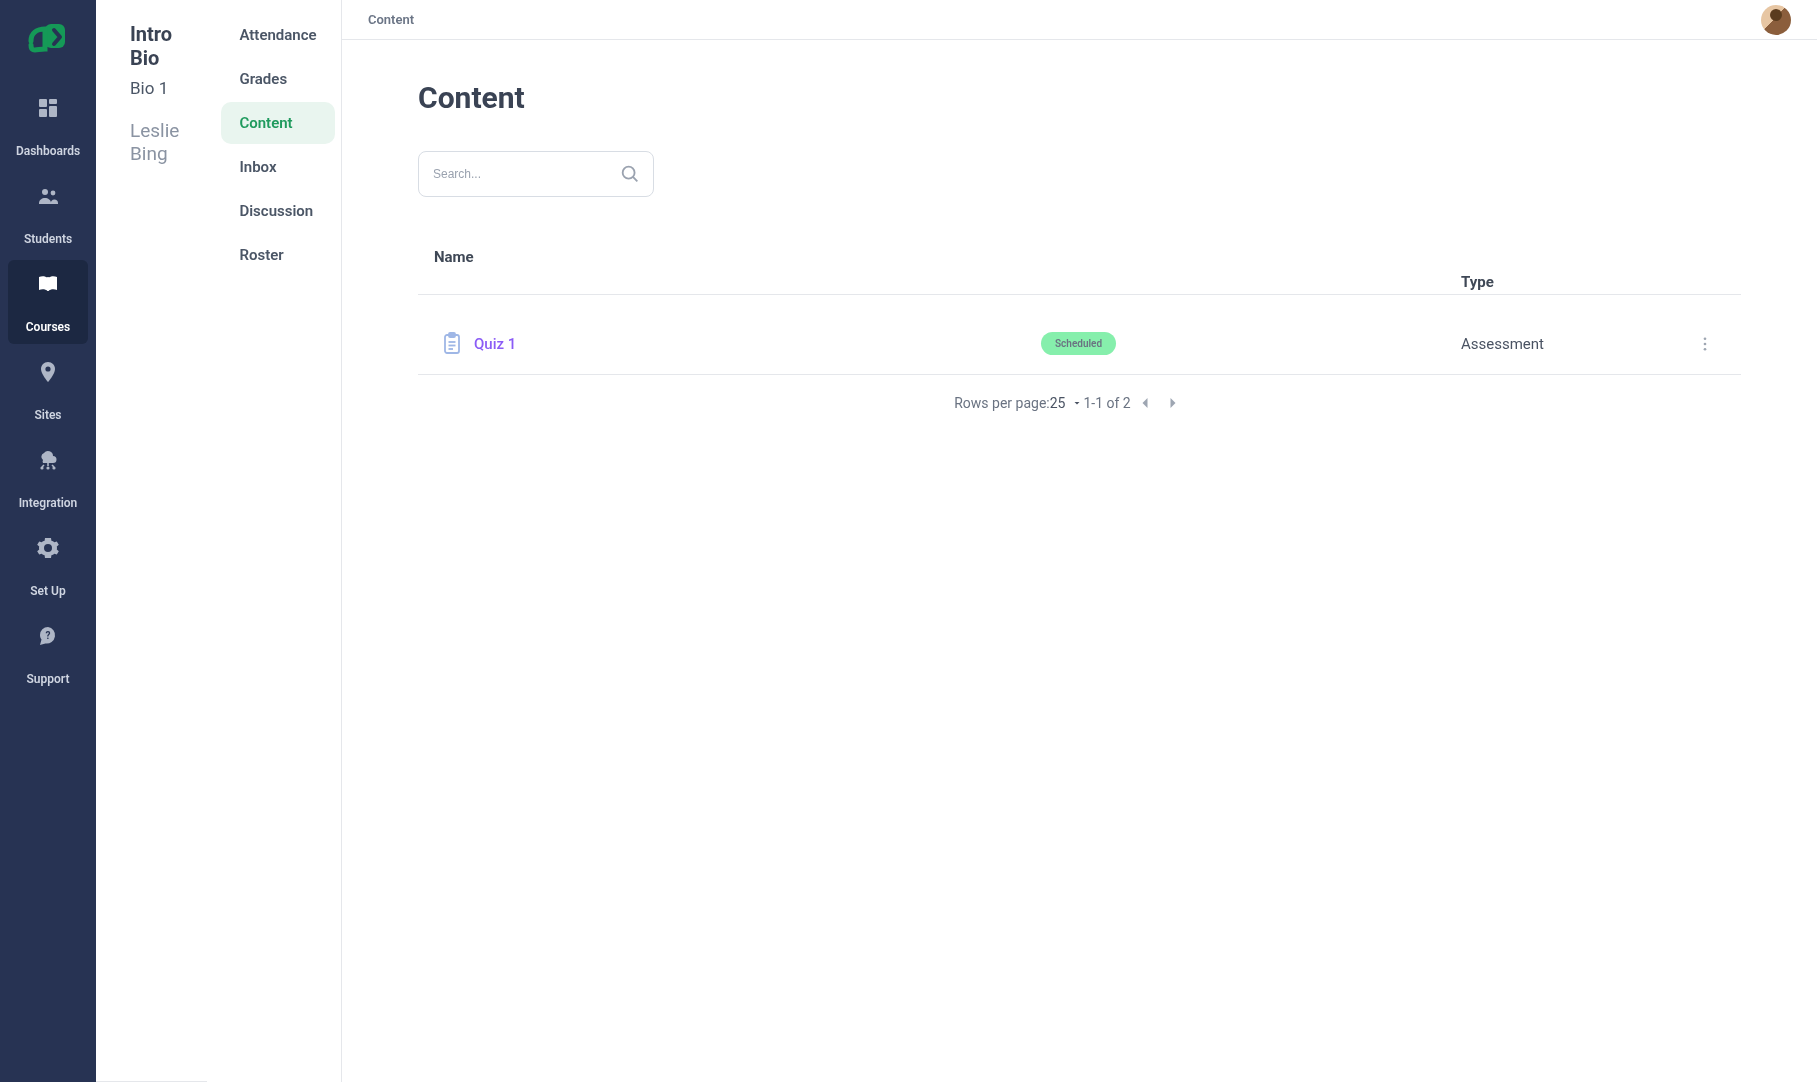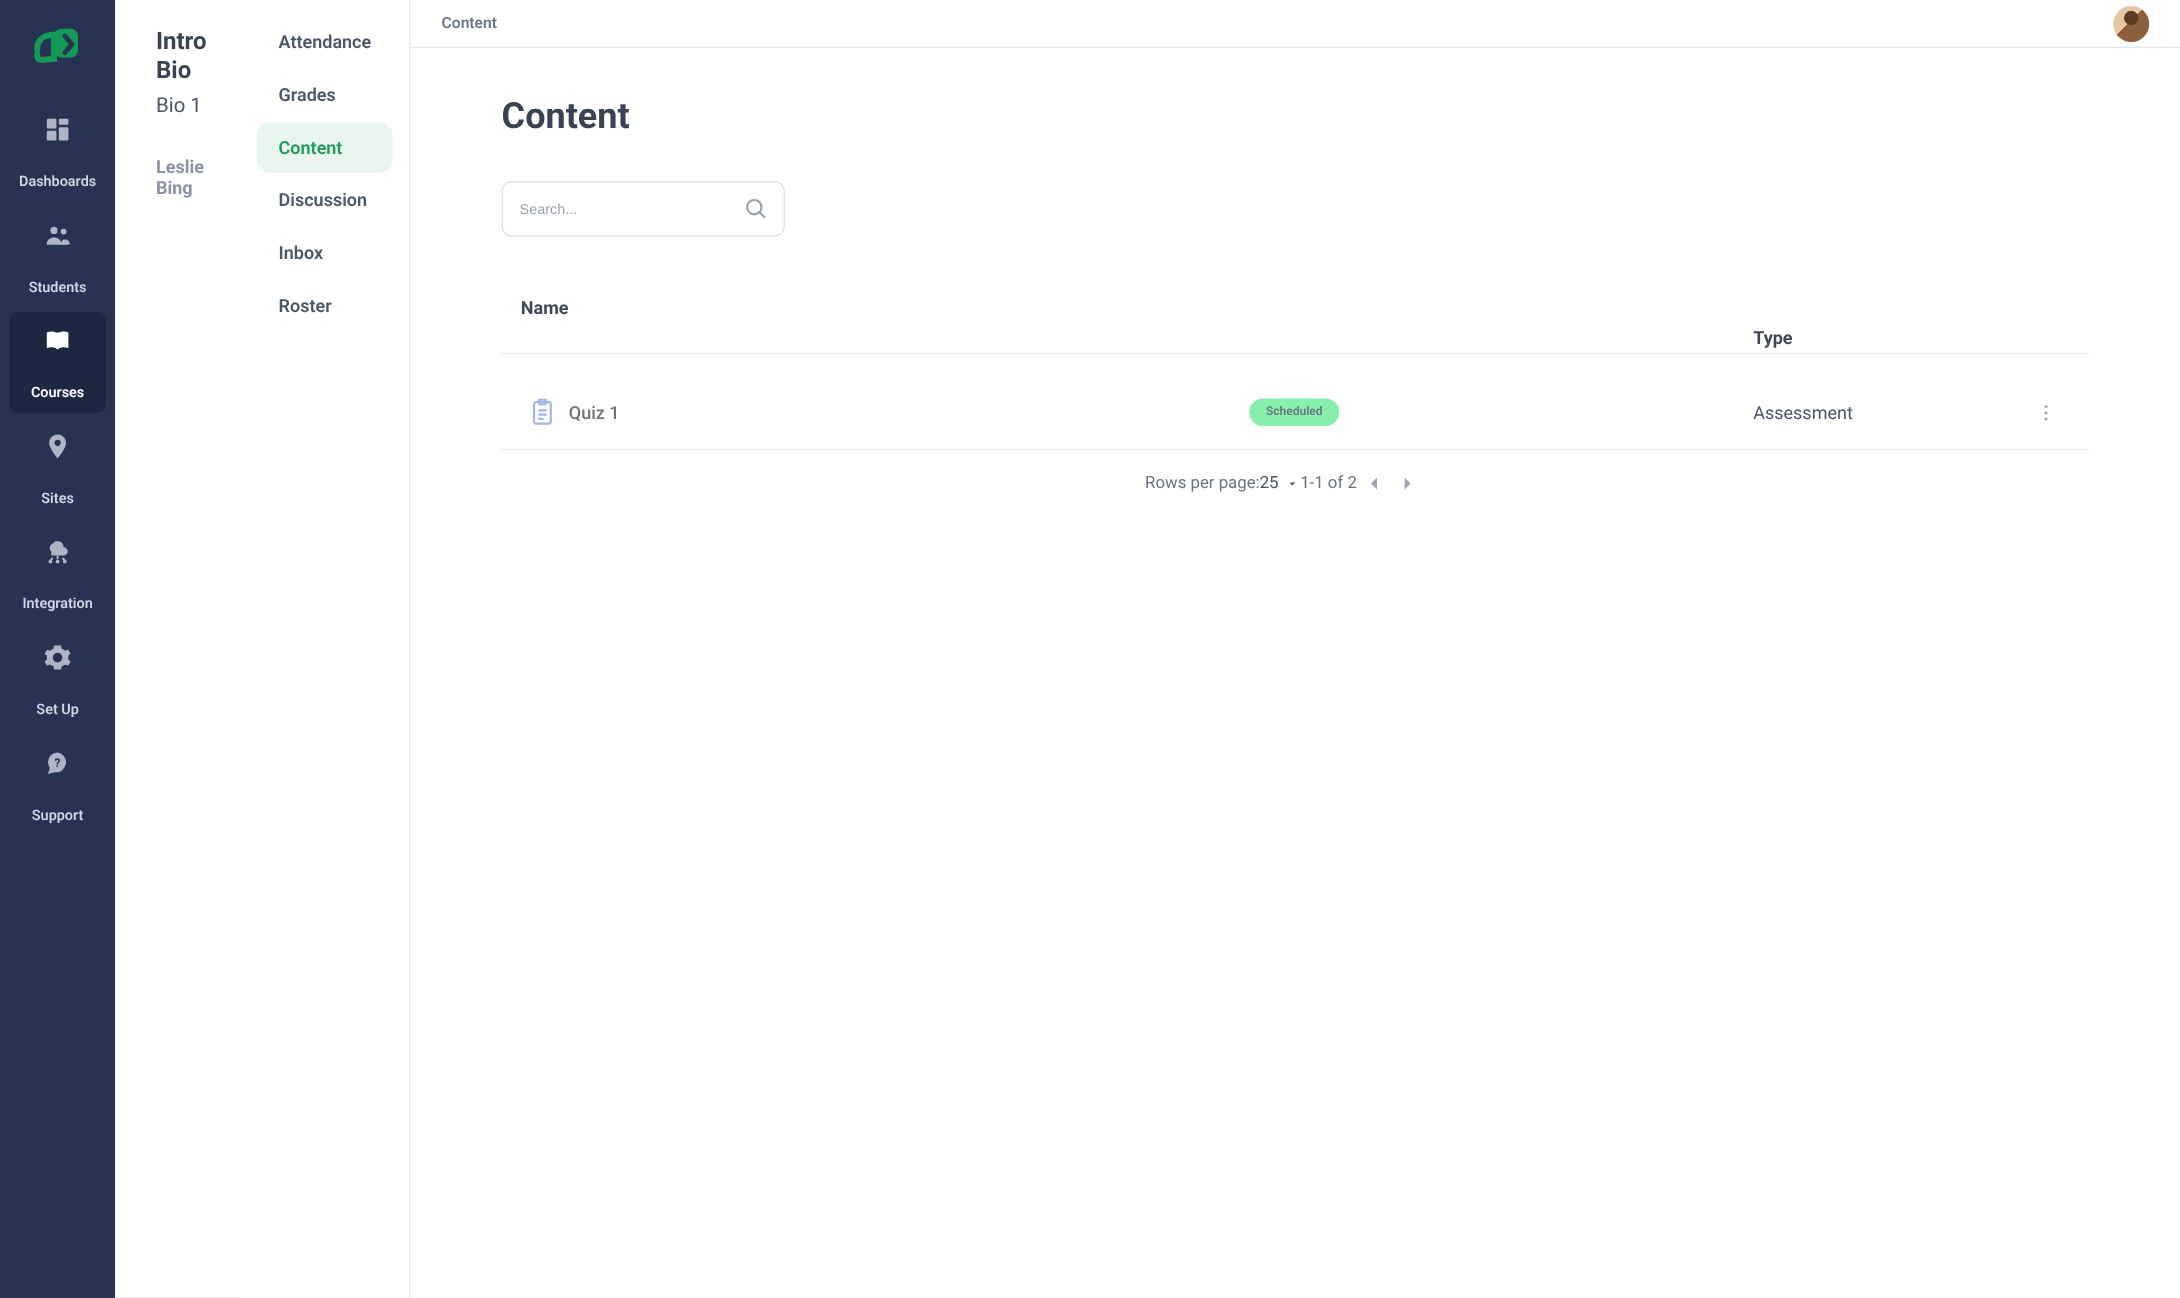--- a/index.html
+++ b/index.html
@@ -76,24 +76,23 @@
     font-size: 20px;
     font-weight: 700;
     color: #3a4354;
   }
   .course-subtitle {
     font-size: 17px;
     color: #4b5666;
     margin-top: 8px;
   }
   .course-instructor {
-    font-size: 15px;
+    font-size: 19px;
     color: #8a93a2;
-    margin-top: 32px;
-    font-weight: bold;
+    margin-top: 21px;
   }
   .subnav-list {
     padding: 14px 14px;
   }
   .subnav-item {
     padding: 12px 18px;
     font-size: 15px;
     font-weight: 600;
     color: #4b5666;
     cursor: pointer;
@@ -193,21 +192,21 @@
   }
   .thead .c-name { grid-column: 1 / span 2; padding-left: 4px;}
   .thead .c-type { grid-column: 5; }
   .trow {
     height: 62px;
     border-bottom: 1px solid #e5e7eb;
     font-size: 15px;
     color: #4a5363;
   }
   .row-icon { color: #9fb7e6; display:flex; align-items:center; justify-content:center;}
-  .row-name { font-weight: 500; color:#737373;}
+  .row-name { font-weight: 500; color:#8b5cf6;}
   .chip {
     display: inline-block;
     background: #86efac;
     color: #6a7382;
     font-size: 10px;
     font-weight: 600;
     border-radius: 14px;
     padding: 6px 14px;
   }
   .row-actions {
@@ -325,22 +324,22 @@
 <aside class="subnav">
   <div class="subnav-header">
     <div class="course-title">Intro Bio</div>
     <div class="course-subtitle">Bio 1</div>
     <div class="course-instructor">Leslie Bing</div>
   </div>
   <div class="subnav-list">
     <div class="subnav-item"><span>Attendance</span></div>
     <div class="subnav-item"><span>Grades</span></div>
     <div class="subnav-item active"><span>Content</span></div>
+    <div class="subnav-item"><span>Inbox</span></div>
     <div class="subnav-item"><span>Discussion</span></div>
-    <div class="subnav-item"><span>Inbox</span></div>
     <div class="subnav-item"><span>Roster</span></div>
   </div>
 </aside>
 
 <main class="main">
   <div class="topbar">
     <div class="breadcrumb">Content</div>
     <div class="avatar"></div>
   </div>
 

